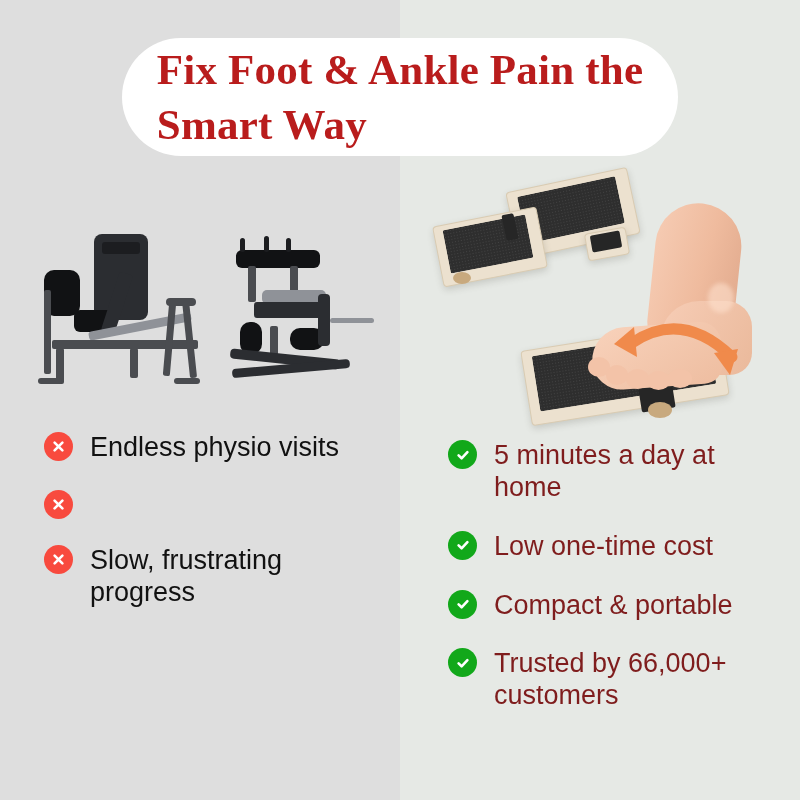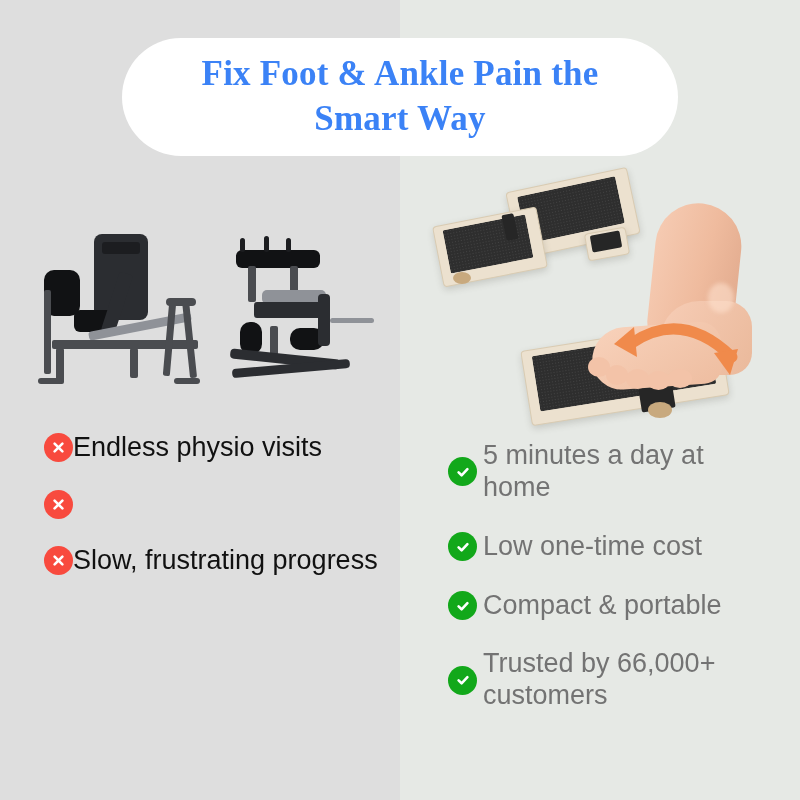--- a/index.html
+++ b/index.html
@@ -39,24 +39,23 @@
     background: #ffffff;
     border-radius: 59px;
     display: flex;
     align-items: center;
     justify-content: center;
     z-index: 40;
   }
   .title-text {
     font-family: "Liberation Serif", "DejaVu Serif", serif;
     font-weight: bold;
-    font-size: 35px;
+    font-size: 43px;
     line-height: 1.28;
-    text-align: center;
-    color: #3b82f6;
+    color: #b91c1c;
     letter-spacing: 0.2px;
     padding: 0 26px;
   }
 
   
   .art-row {
     position: absolute;
     left: 0;
     top: 160px;
     width: 800px;
@@ -150,21 +149,22 @@
   
   .list {
     position: absolute;
     z-index: 20;
   }
   .list-left  { left: 44px;  top: 432px; width: 348px; }
   .list-right { left: 448px; top: 440px; width: 330px; }
 
   .item {
     display: flex;
-    align-items: center;
+    align-items: flex-start;
+    gap: 17px;
   }
   .list-left  .item { margin-bottom: 26px; }
   .list-right .item { margin-bottom: 27px; }
 
   .badge {
     flex: 0 0 auto;
     width: 29px;
     height: 29px;
     border-radius: 50%;
     display: flex;
@@ -174,21 +174,21 @@
   .badge-x  { background: #f84a3e; }
   .badge-ok { background: #12a81a; }
   .badge svg { display: block; }
 
   .item-text {
     font-size: 27px;
     line-height: 1.18;
     font-weight: 400;
   }
   .text-neg { color: #111111; }
-  .text-pos { color: #737373; margin-left: 6px; }
+  .text-pos { color: #7f1d1d; }
 </style>
 </head>
 <body>
 
 <div class="poster">
 
   <div class="panel panel-left"></div>
   <div class="panel panel-right"></div>
 
   <div class="art-row">

